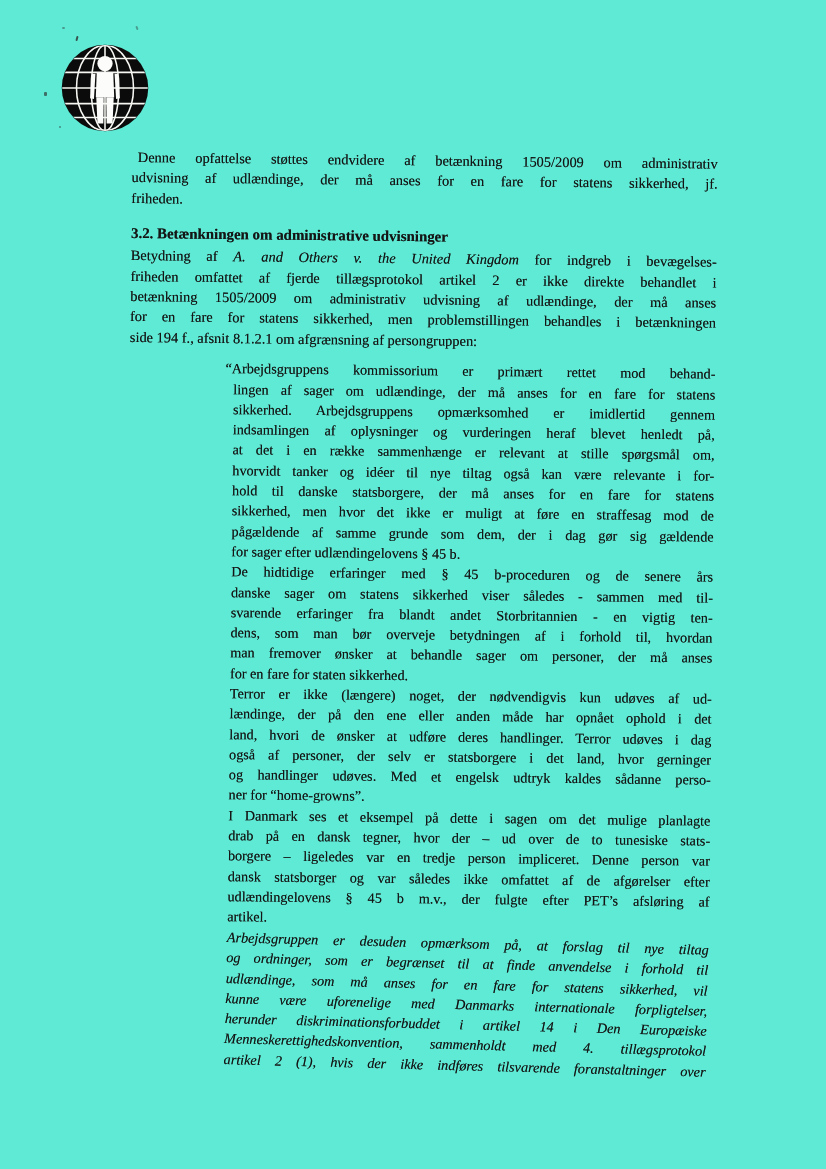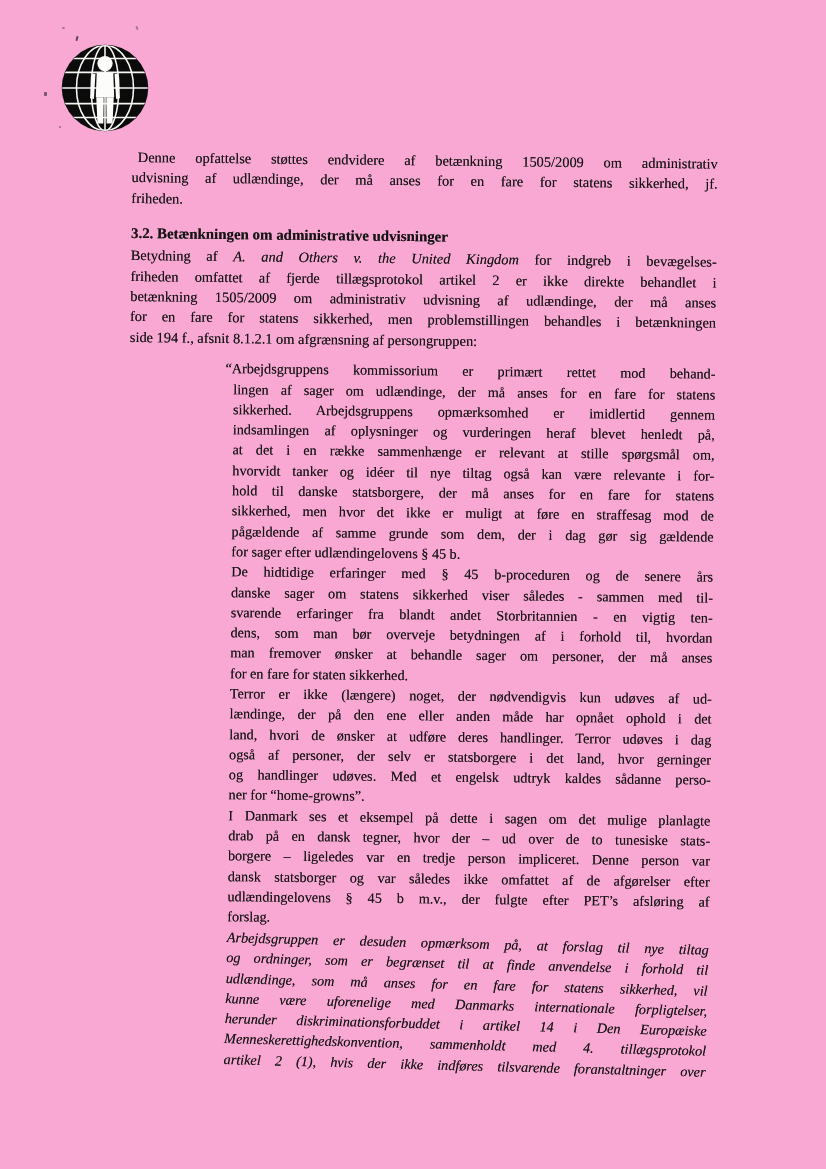--- a/index.html
+++ b/index.html
@@ -1,19 +1,19 @@
 <!DOCTYPE html>
 <html><head>
 <meta charset="utf-8">
 <style>
   html,body{margin:0;padding:0;background:#e8e8e8;}
   .page{
     position:relative;
     width:826px;height:1169px;
-    background:#f9a8d4;
+    background:#5eead4;
     overflow:hidden;
     font-family:"Liberation Serif","DejaVu Serif",serif;
     color:#151515;
   }
   
   .textcol{
     position:absolute;left:132px;top:147px;width:586px;
     transform:rotate(0.65deg);transform-origin:0 0;
     text-shadow:0 0 0.6px rgba(15,15,15,0.65);
   }
@@ -126,21 +126,21 @@
           <div class="ln"><span>også af personer, der selv er statsborgere i det land, hvor gerninger</span></div>
           <div class="ln"><span>og handlinger udøves. Med et engelsk udtryk kaldes sådanne perso-</span></div>
           <div class="ln nj"><span>ner for “home-growns”.</span></div>
         </div>
       <div class="para">
           <div class="ln"><span>I Danmark ses et eksempel på dette i sagen om det mulige planlagte</span></div>
           <div class="ln"><span>drab på en dansk tegner, hvor der – ud over de to tunesiske stats-</span></div>
           <div class="ln"><span>borgere – ligeledes var en tredje person impliceret. Denne person var</span></div>
           <div class="ln"><span>dansk statsborger og var således ikke omfattet af de afgørelser efter</span></div>
           <div class="ln"><span>udlændingelovens § 45 b m.v., der fulgte efter PET’s afsløring af</span></div>
-          <div class="ln nj"><span>forslag.</span></div>
+          <div class="ln nj"><span>artikel.</span></div>
         </div>
       <div class="para qit">
           <div class="ln"><span class="it">Arbejdsgruppen er desuden opmærksom på, at forslag til nye tiltag</span></div>
           <div class="ln"><span class="it">og ordninger, som er begrænset til at finde anvendelse i forhold til</span></div>
           <div class="ln"><span class="it">udlændinge, som må anses for en fare for statens sikkerhed, vil</span></div>
           <div class="ln"><span class="it">kunne være uforenelige med Danmarks internationale forpligtelser,</span></div>
           <div class="ln"><span class="it">herunder diskriminationsforbuddet i artikel 14 i Den Europæiske</span></div>
           <div class="ln"><span class="it">Menneskerettighedskonvention, sammenholdt med 4. tillægsprotokol</span></div>
           <div class="ln"><span class="it">artikel 2 (1), hvis der ikke indføres tilsvarende foranstaltninger over</span></div>
         </div>

